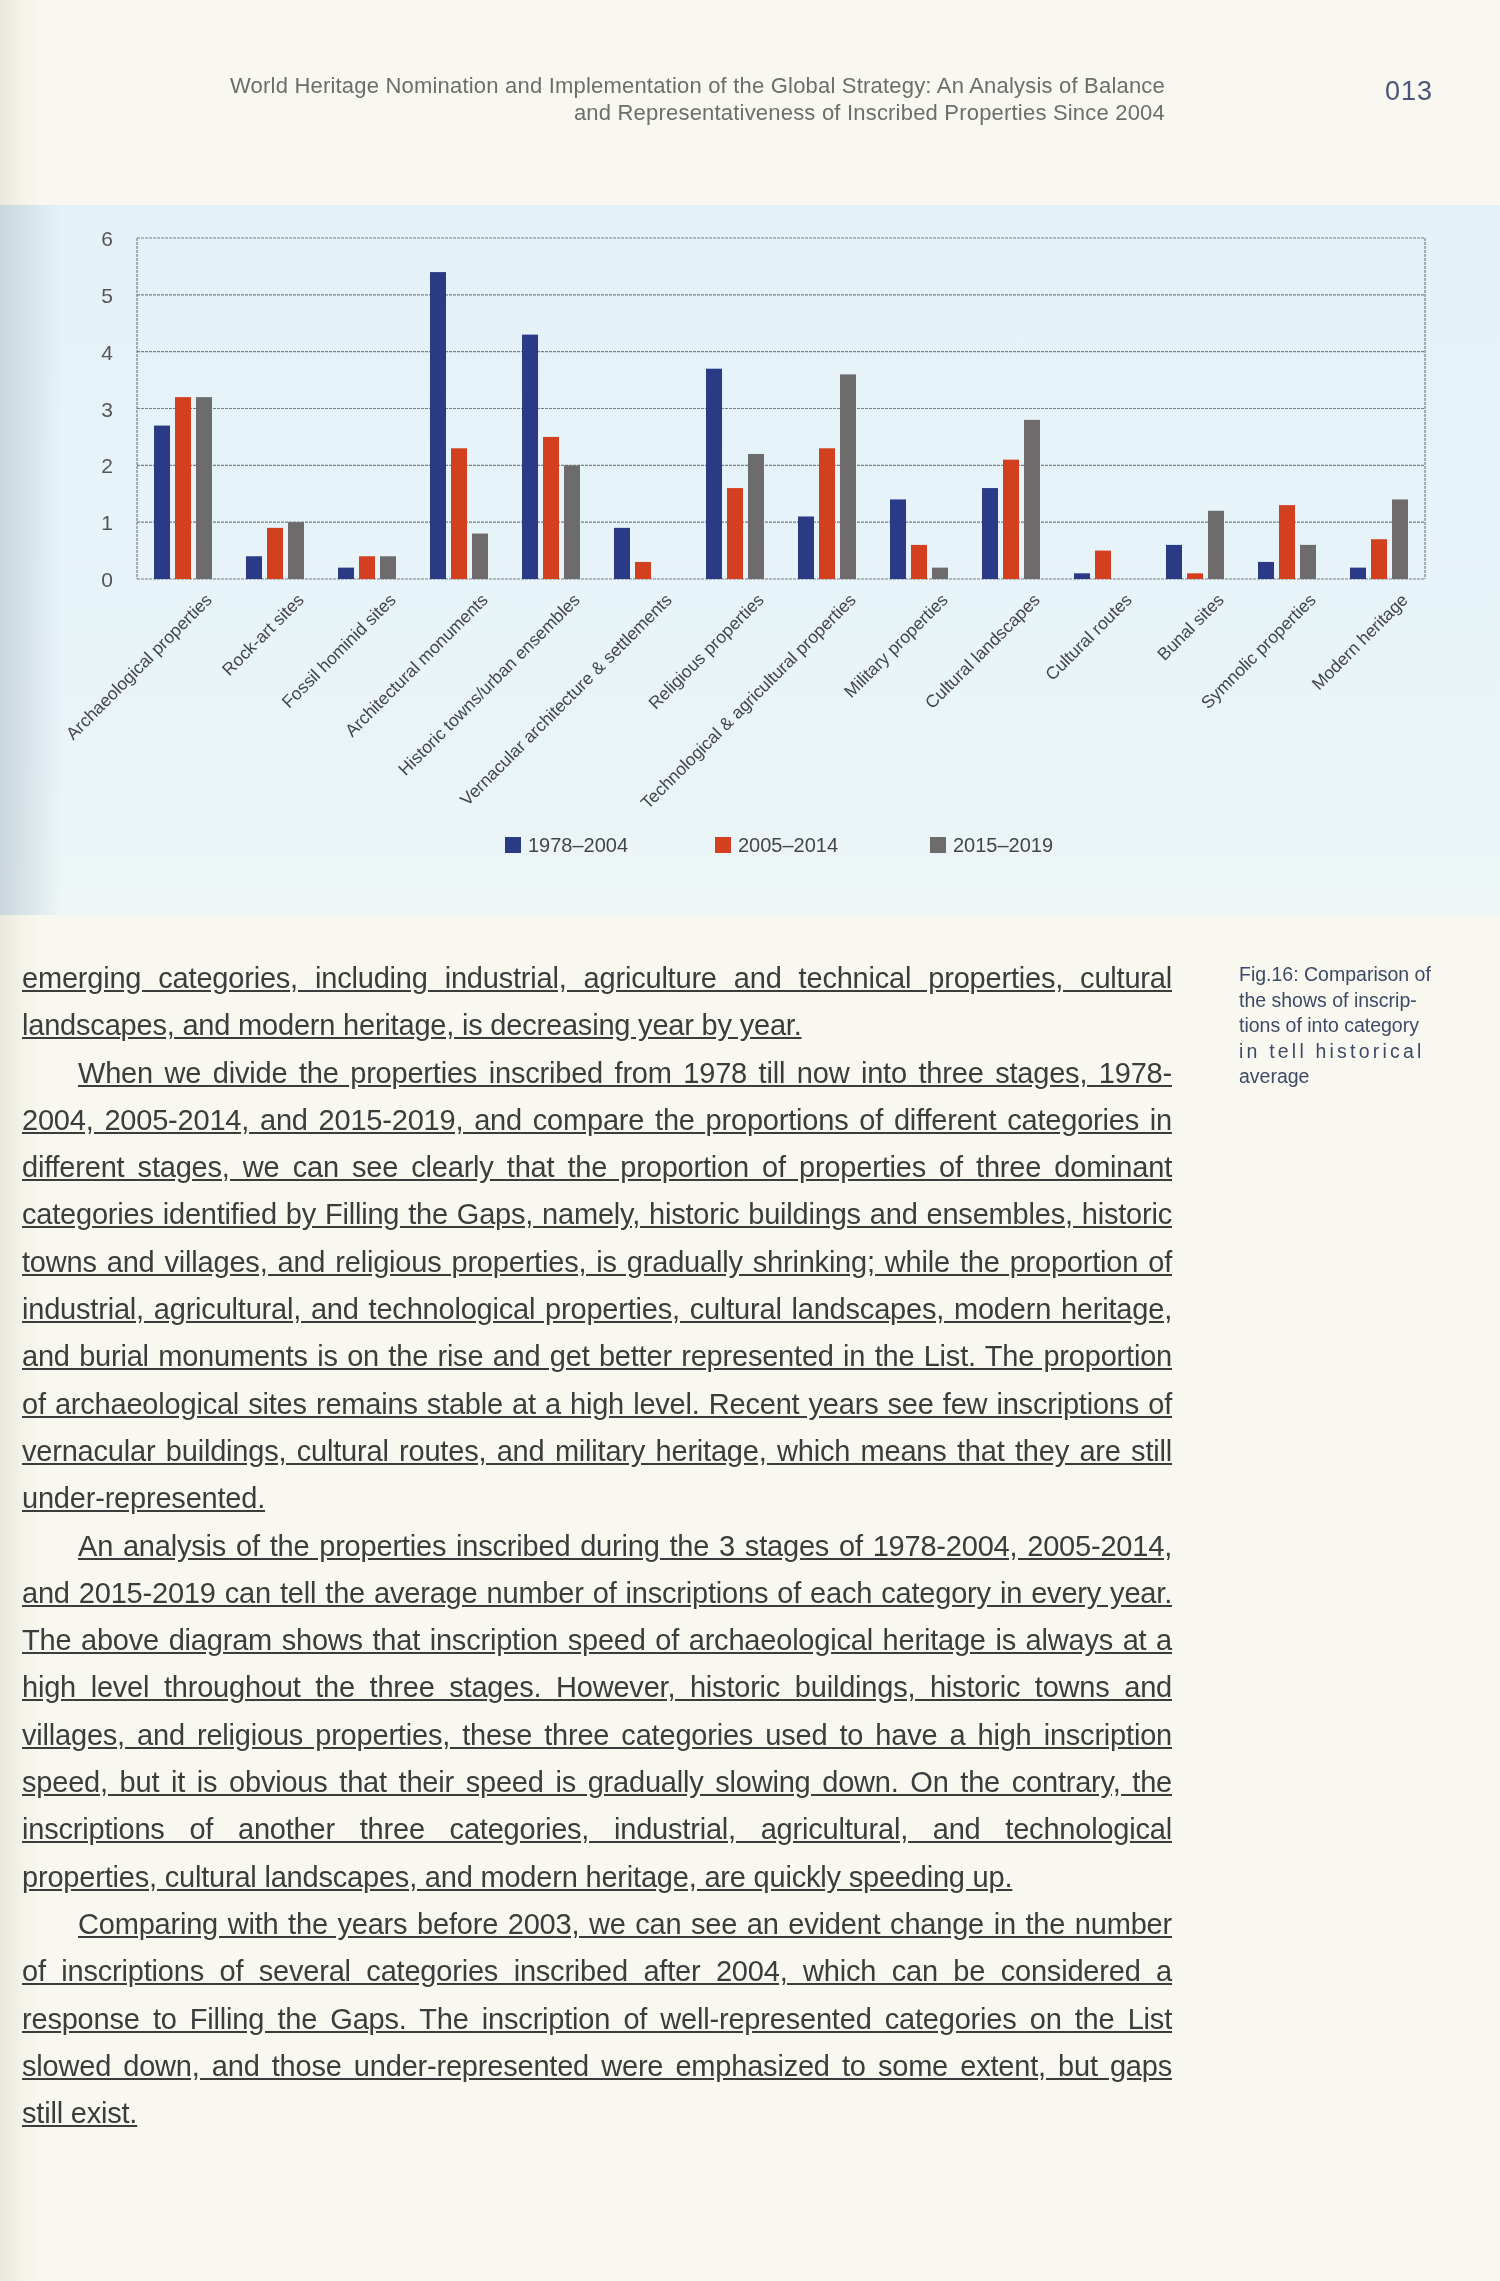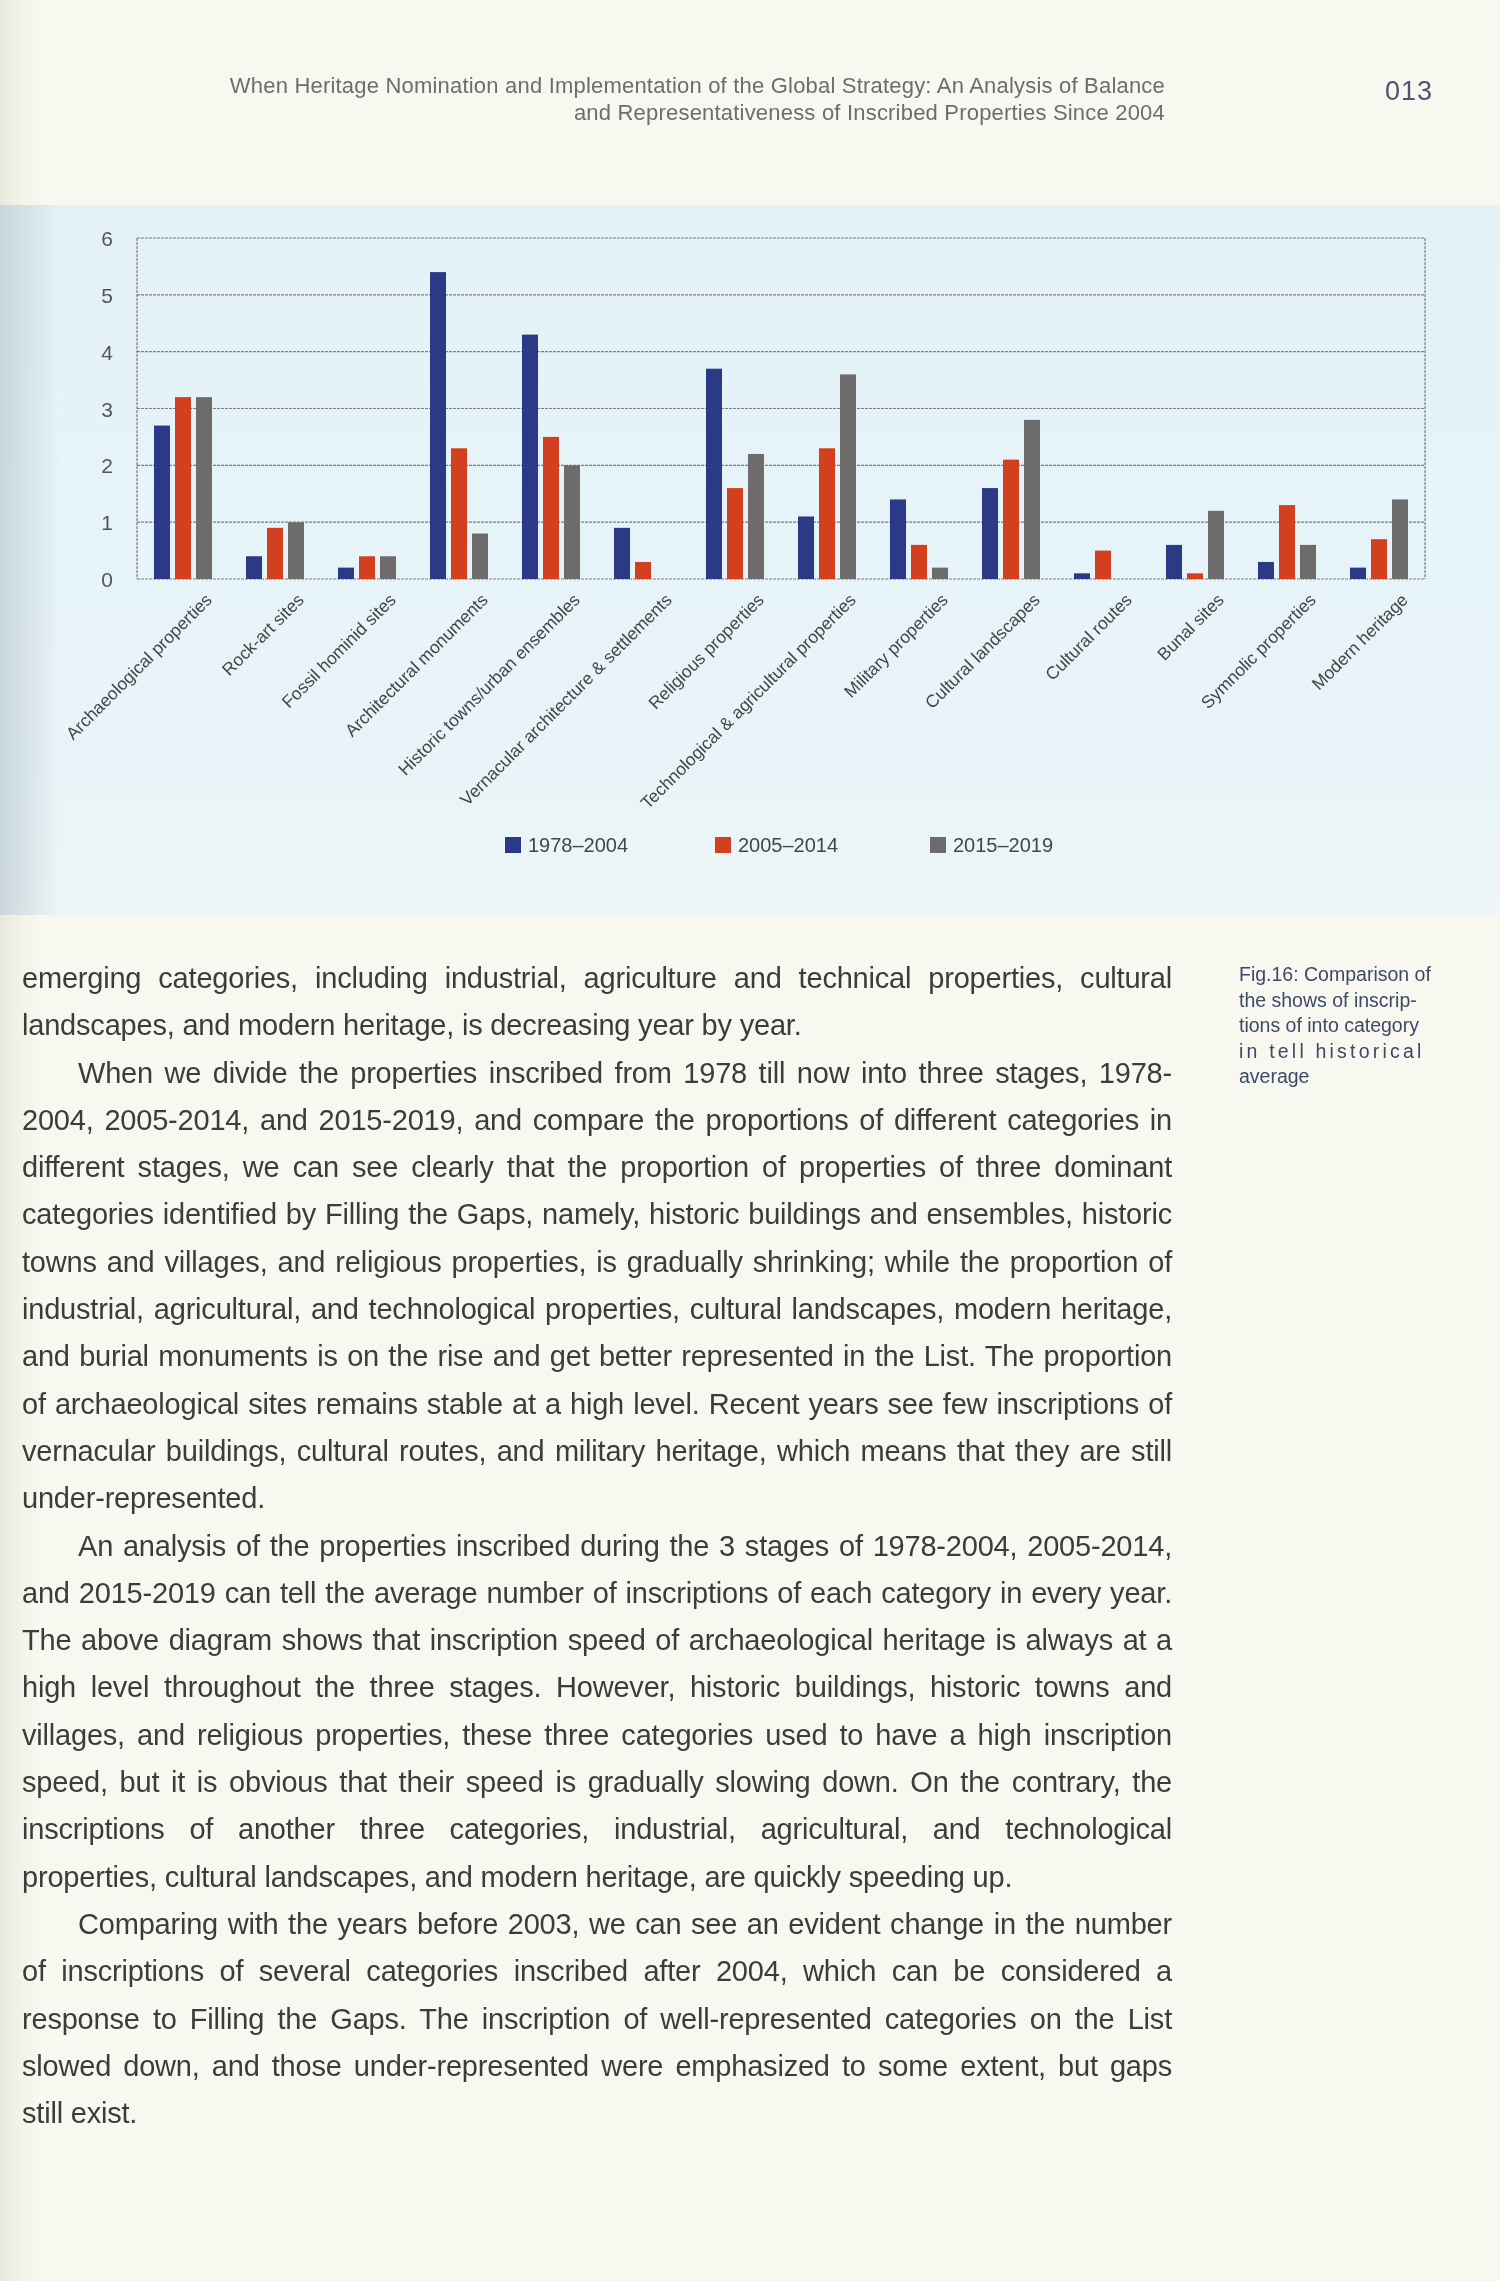--- a/index.html
+++ b/index.html
@@ -5,33 +5,33 @@
   html, body { margin:0; padding:0; }
   body { width:1500px; height:2281px; position:relative; background:#f8f7f0; overflow:hidden; font-family:"Liberation Sans", sans-serif; color:#3a3a3a; }
   .gutter { position:absolute; left:0; top:0; width:40px; height:2281px; background:linear-gradient(90deg,#e9e8dc 0%,#f5f4ea 60%,rgba(248,247,240,0) 100%); }
   .header-title { position:absolute; left:40px; top:72px; width:1125px; text-align:right; font-size:22px; line-height:27px; color:#6d6d6d; letter-spacing:0.2px; }
   .header-title .l1 { display:block; }
   .page-num { position:absolute; left:1385px; top:68px; font-size:27px; color:#4a5577; letter-spacing:1px;margin-top:8px; }
   .chart-band { position:absolute; left:0; top:205px; width:1500px; height:710px; background:linear-gradient(180deg,#e4f2f8 0%,#e8f4f8 80%,#eef6f6 100%); }
   .chart-band::before { content:""; position:absolute; left:0; top:0; width:60px; height:100%; background:linear-gradient(90deg,#c9d6dc,rgba(228,242,248,0)); }
   svg#chart { position:absolute; left:0; top:205px; }
   .body-text { position:absolute; left:22px; top:955px; width:1150px; }
-  .para { margin:0; font-size:29px; line-height:47.3px; color:#3c3c3c; text-align:justify; text-align-last:left; letter-spacing:-0.2px; }
+  .para { margin:0; font-size:29px; line-height:47.3px; color:#3c3c3c; text-align:justify; text-align-last:left; letter-spacing:-0.2px;text-decoration:underline; }
   .para.indent { text-indent:56px; }
   .caption { position:absolute; left:1203px; top:962px; width:222px; font-size:19.5px; line-height:25.5px; color:#3d4a66;margin-left:36px; }
   .caption span { display:block; }
   .cap-spread { letter-spacing:3.2px; }
 </style>
 </head>
 <body>
 
 <div class="gutter"></div>
 
 <div class="header-title">
-  <span class="l1">When Heritage Nomination and Implementation of the Global Strategy: An Analysis of Balance</span>
+  <span class="l1">World Heritage Nomination and Implementation of the Global Strategy: An Analysis of Balance</span>
   <span class="l1">and Representativeness of Inscribed Properties Since 2004</span>
 </div>
 <div class="page-num">013</div>
 
 <div class="chart-band"></div>
 
 <svg id="chart" width="1500" height="710" xmlns="http://www.w3.org/2000/svg">
   <g id="grid">
       <line x1="137" x2="1425" y1="374" y2="374" stroke="#7a7f82" stroke-width="1.2" stroke-dasharray="3,1"></line>
       <line x1="137" x2="1425" y1="317.1666666666667" y2="317.1666666666667" stroke="#7a7f82" stroke-width="1.2" stroke-dasharray="3,1"></line>

